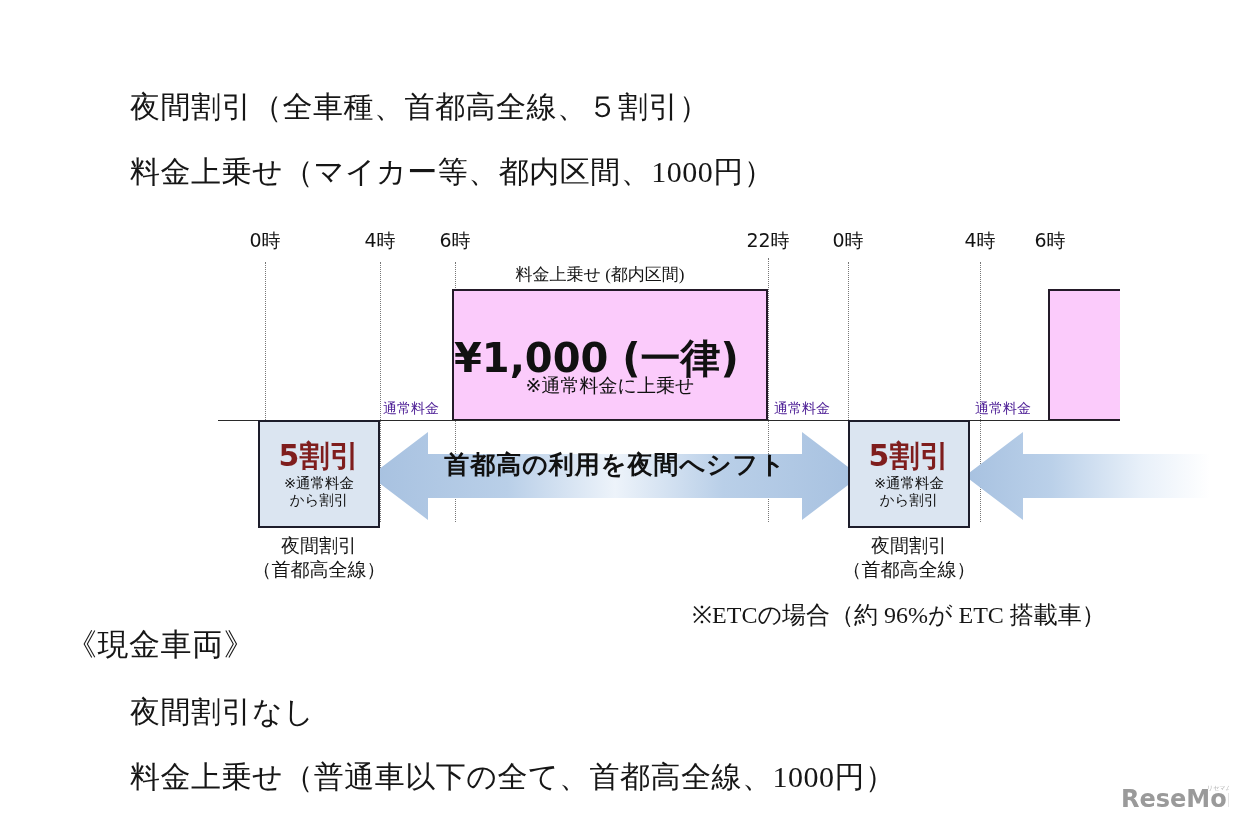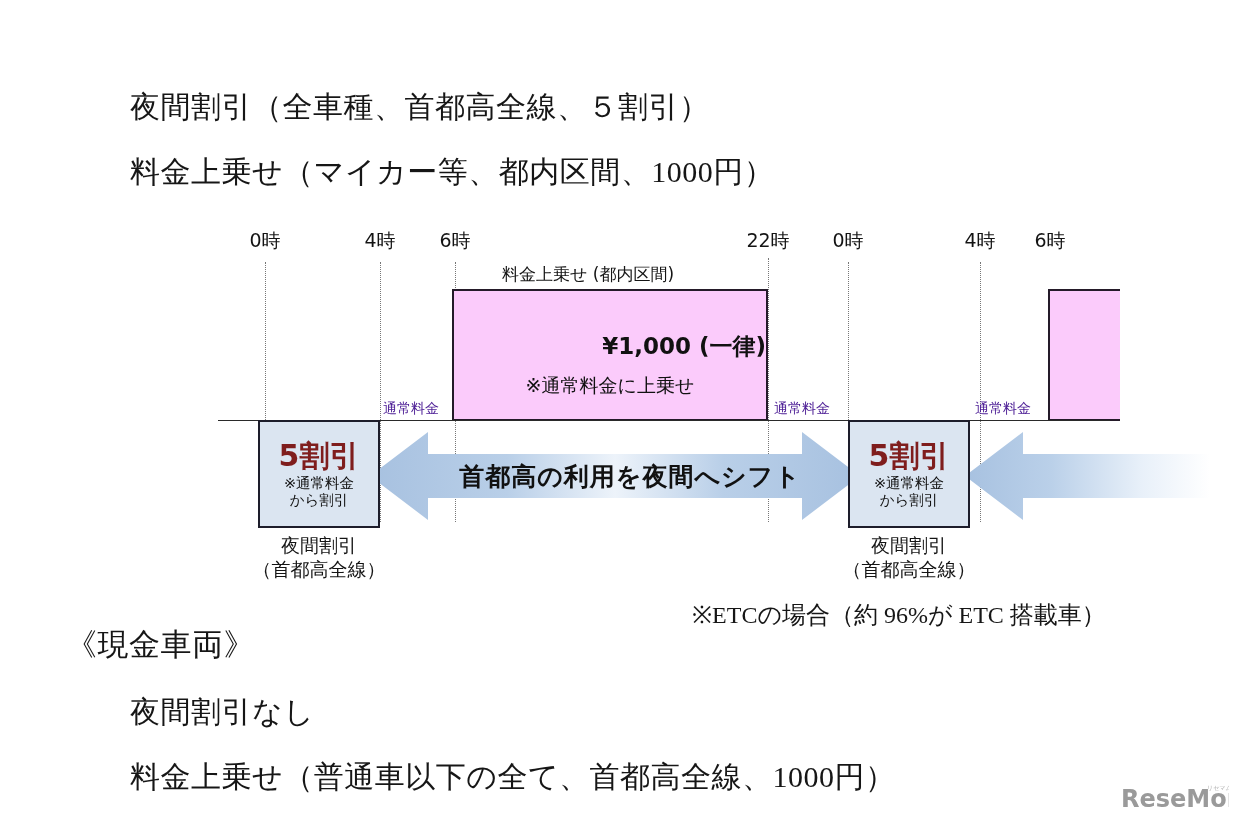--- a/index.html
+++ b/index.html
@@ -78,24 +78,24 @@
     position: absolute;
     font-family: "DejaVu Sans", "Liberation Sans", sans-serif;
     font-size: 17px;
     color: #141414;
     white-space: nowrap;
     transform: translateX(-50%);
   }
   .pink-main {
     position: absolute;
     width: 100%;
-    text-align: right;
+    text-align: left;
     font-family: "DejaVu Sans", "Liberation Sans", sans-serif;
     font-weight: bold;
-    font-size: 23px;
+    font-size: 40px;
     color: #111111;
     white-space: nowrap;
   }
   .pink-sub {
     position: absolute;
     width: 100%;
     text-align: center;
     font-family: "DejaVu Sans", "Liberation Sans", sans-serif;
     font-size: 19px;
     color: #111111;
@@ -196,21 +196,21 @@
     <div class="tick-label" style="left:980px; top:228px;">4時</div>
     <div class="tick-label" style="left:1050px; top:228px;">6時</div>
 
     <div class="tick-line" style="left:265px; top:262px; height:260px;"></div>
     <div class="tick-line" style="left:380px; top:262px; height:260px;"></div>
     <div class="tick-line" style="left:455px; top:262px; height:260px;"></div>
     <div class="tick-line" style="left:768px; top:258px; height:264px;"></div>
     <div class="tick-line" style="left:848px; top:262px; height:260px;"></div>
     <div class="tick-line" style="left:980px; top:262px; height:260px;"></div>
 
-    <div class="pink-caption" style="left:588px; top:263px;">料金上乗せ (都内区間)</div>
+    <div class="pink-caption" style="left:600px; top:263px;font-family:Liberation Serif, serif;">料金上乗せ (都内区間)</div>
 
     <div class="pink-box" style="left:452px; top:289px; width:316px; height:132px;">
       <div class="pink-main" style="top:40px;">¥1,000 (一律)</div>
       <div class="pink-sub" style="top:82px;">※通常料金に上乗せ</div>
     </div>
 
     <div class="pink-clip" style="left:1048px; top:289px; width:72px; height:132px;"></div>
 
     <div class="axis-line" style="left:218px; top:420px; width:892px;"></div>
 
@@ -224,21 +224,21 @@
           <stop offset="0%" stop-color="#a7c1e0"></stop>
           <stop offset="28%" stop-color="#b9cfe8"></stop>
           <stop offset="50%" stop-color="#edf3fa"></stop>
           <stop offset="72%" stop-color="#b9cfe8"></stop>
           <stop offset="100%" stop-color="#a7c1e0"></stop>
         </linearGradient>
       </defs>
       <polygon points="0,52 58,8 58,30 432,30 432,8 490,52 432,96 432,74 58,74 58,96" fill="url(#gradShift)"></polygon>
     </svg>
 
-    <div class="arrow-text" style="left:615px; top:460px;margin-left:15px;">首都高の利用を夜間へシフト</div>
+    <div class="arrow-text" style="left:615px; top:448px;">首都高の利用を夜間へシフト</div>
 
     <svg style="position:absolute; left:965px; top:424px; width:245px; height:104px;" viewBox="0 0 245 104" preserveAspectRatio="none">
       <defs>
         <linearGradient id="gradTrail" x1="0" y1="0" x2="1" y2="0">
           <stop offset="0%" stop-color="#a7c1e0"></stop>
           <stop offset="35%" stop-color="#bad0e9"></stop>
           <stop offset="72%" stop-color="#e8f0f9"></stop>
           <stop offset="100%" stop-color="#ffffff"></stop>
         </linearGradient>
       </defs>

